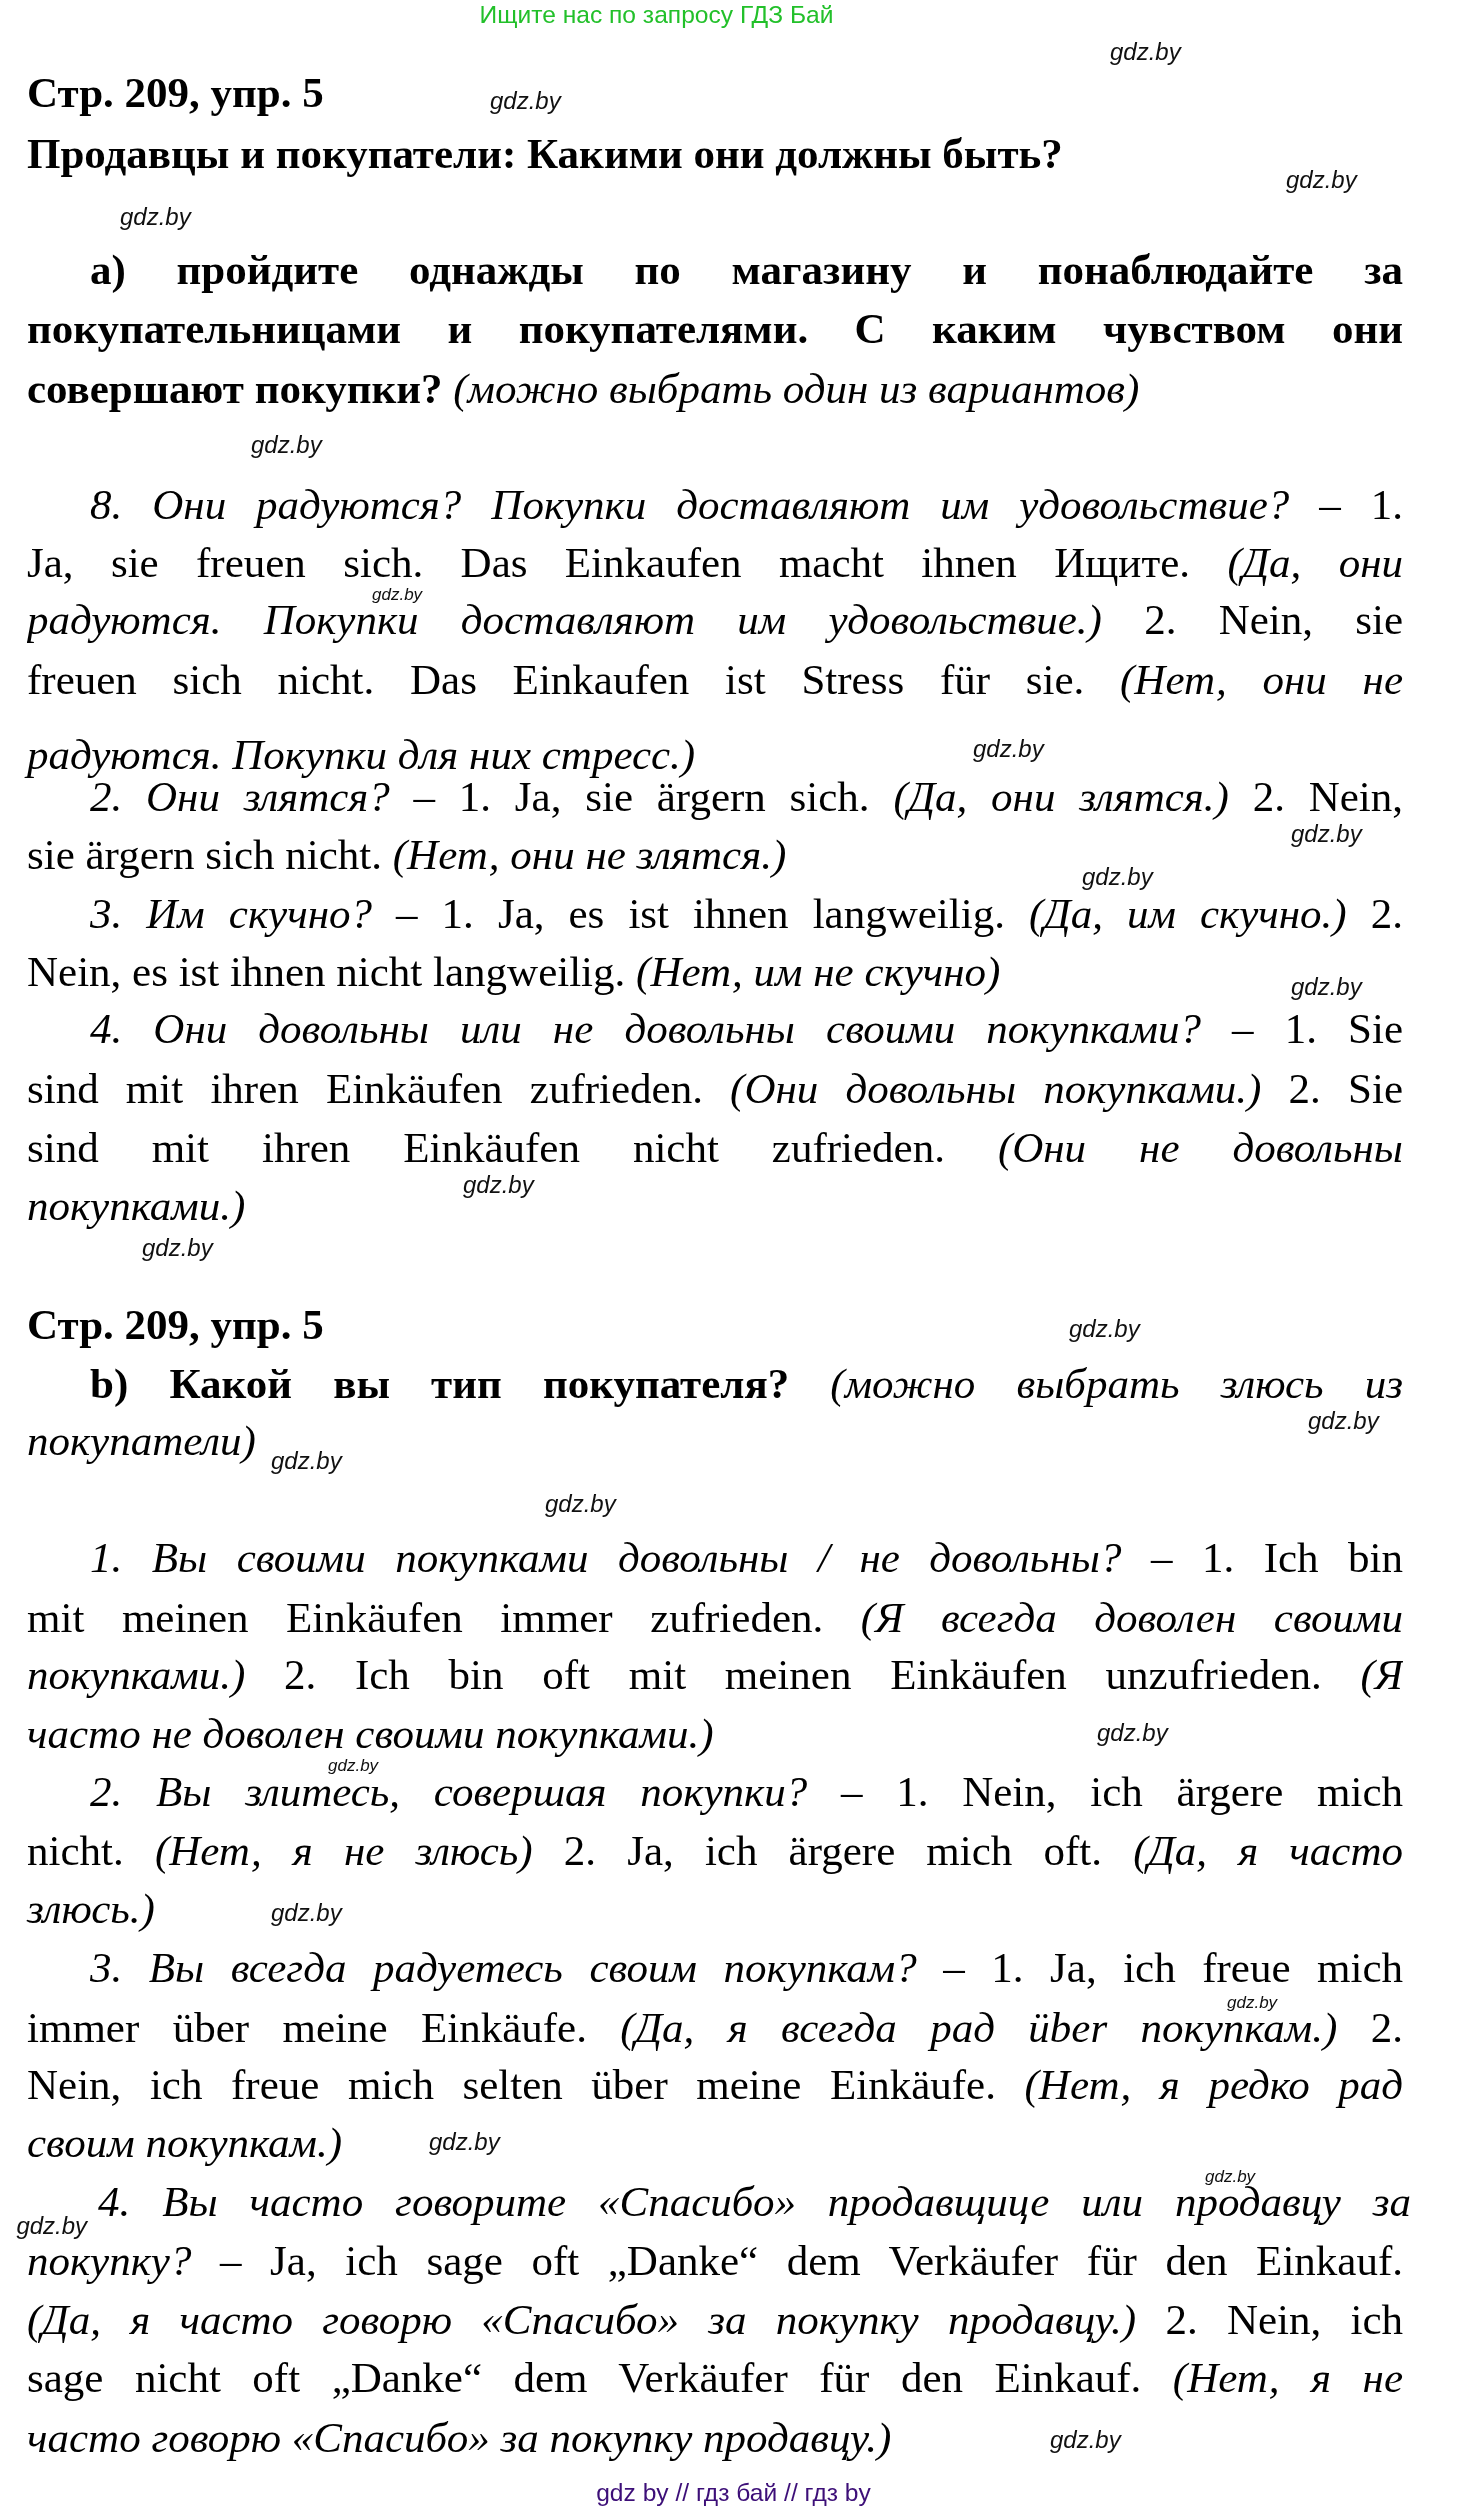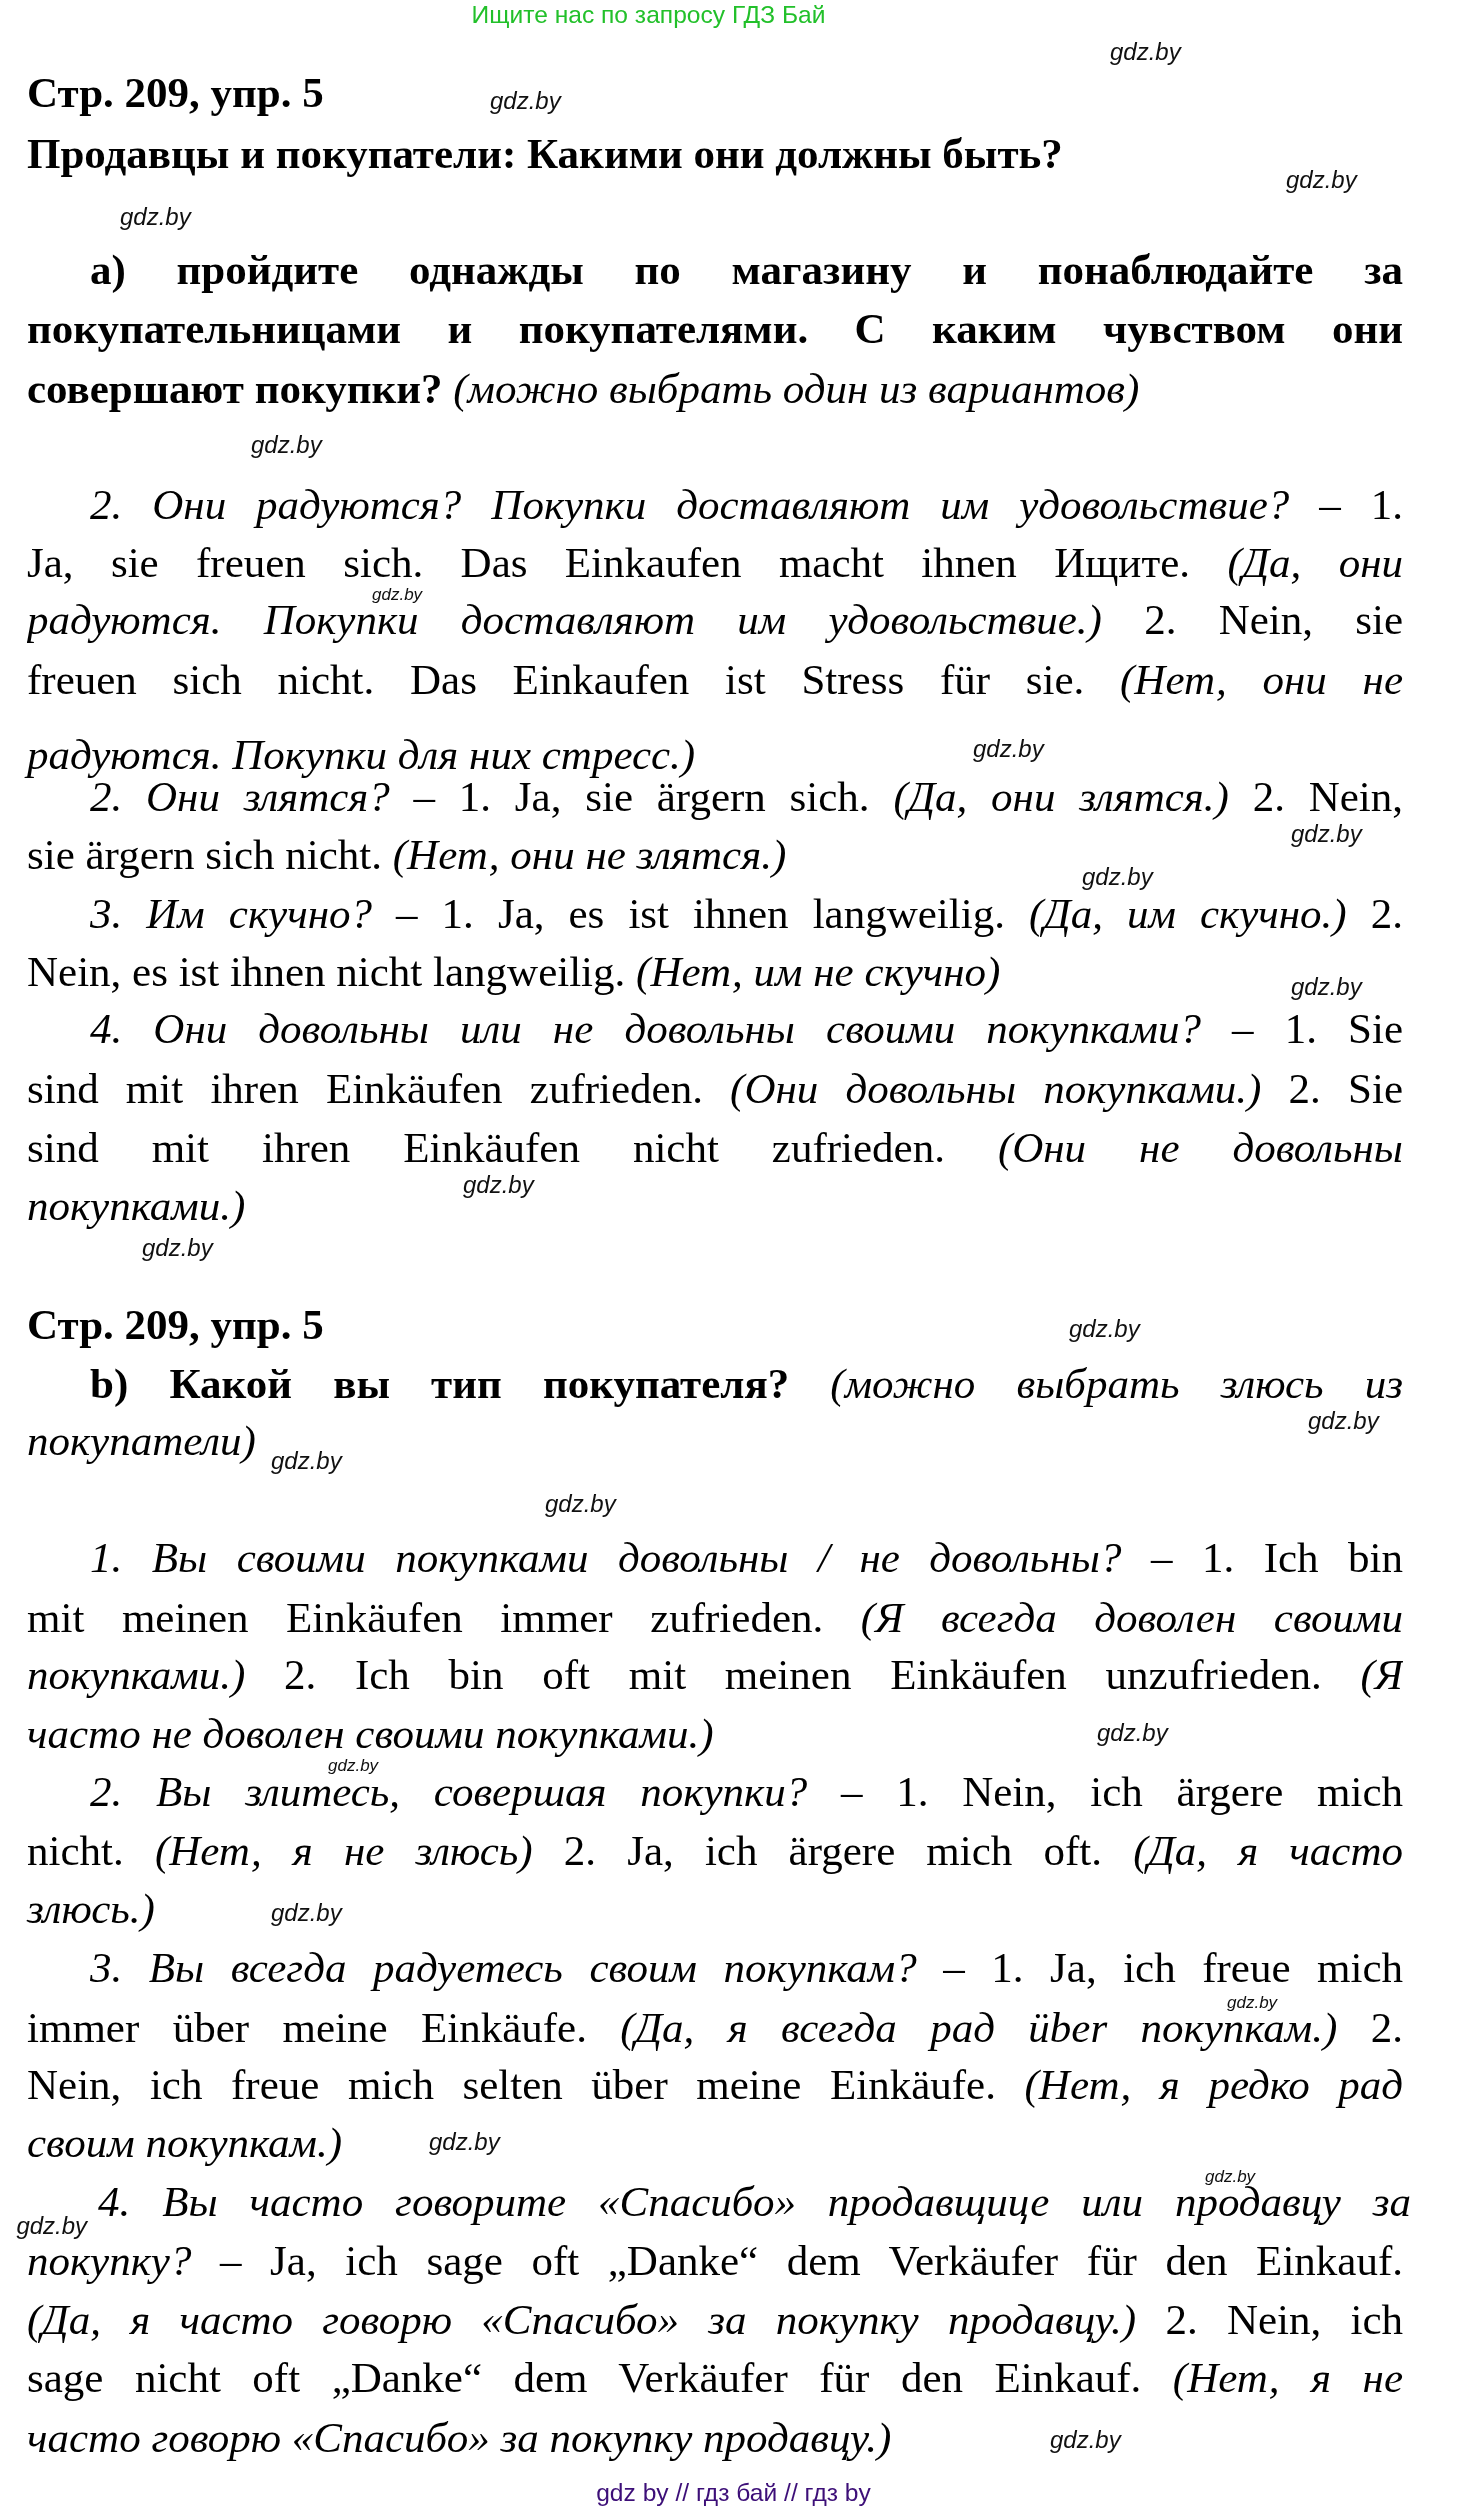--- a/index.html
+++ b/index.html
@@ -1,18 +1,18 @@
 <!DOCTYPE html>
 <html style="font-size:13px"><head>
 <meta charset="utf-8">
 <style>
   html, body { margin:0; padding:0; background:#ffffff; }
   body { width:1467px; height:2512px; position:relative; overflow:hidden; }
   .page { position:absolute; left:0; top:0; width:1467px; height:2512px; }
-  .topbanner { position:absolute; top:0; left:0; width:1297px; text-align:center;
+  .topbanner { position:absolute; top:0; left:8px; width:1297px; text-align:center;
     font-family:"Liberation Sans", sans-serif; font-size:24.6px; line-height:29.5px; }
   .footer { position:absolute; top:2478px; left:0; width:1467px; text-align:center;
     font-family:"Liberation Sans", sans-serif; font-size:24.6px; line-height:29.5px; }
   .line { position:absolute; left:27px; width:1376px; height:59px; line-height:59px;
     font-family:"Liberation Serif", serif; font-size:43px; color:#000; white-space:nowrap; }
   .line.j { text-align:justify; text-align-last:justify; white-space:normal; overflow:hidden; }
   .line.ind { left:90px; width:1313px; }
   .line.h { font-weight:bold; }
   .seg-b { font-weight:bold; }
   .seg-i { font-style:italic; }
@@ -24,21 +24,21 @@
 <body>
 
 <div class="page">
   <div class="topbanner" style="color: rgb(34, 192, 42);">Ищите нас по запросу ГДЗ Бай</div>
   <div id="lines">
       <div class="line h" style="top: 63px;"><span class="seg-b">Стр. 209, упр. 5</span></div>
       <div class="line h" style="top: 124px;"><span class="seg-b">Продавцы и покупатели: Какими они должны быть?</span></div>
       <div class="line j ind" style="top: 240px;"><span class="seg-b">а) пройдите однажды по магазину и понаблюдайте за</span></div>
       <div class="line j" style="top: 299px;"><span class="seg-b">покупательницами и покупателями. С каким чувством они</span></div>
       <div class="line" style="top: 359px;"><span class="seg-b">совершают покупки? </span><span class="seg-i">(можно выбрать один из вариантов)</span></div>
-      <div class="line j ind" style="top: 475px;"><span class="seg-i">2. Они радуются? Покупки доставляют им удовольствие? </span><span class="seg-r">– 1.</span></div>
+      <div class="line j ind" style="top: 475px;"><span class="seg-i">8. Они радуются? Покупки доставляют им удовольствие? </span><span class="seg-r">– 1.</span></div>
       <div class="line j" style="top: 533px;"><span class="seg-r">Ja, sie freuen sich. Das Einkaufen macht ihnen Ищите. </span><span class="seg-i">(Да, они</span></div>
       <div class="line j" style="top: 590px;"><span class="seg-i">радуются. Покупки доставляют им удовольствие.) </span><span class="seg-r">2. Nein, sie</span></div>
       <div class="line j" style="top: 650px;"><span class="seg-r">freuen sich nicht. Das Einkaufen ist Stress für sie. </span><span class="seg-i">(Нет, они не</span></div>
       <div class="line" style="top: 709px; margin-top: 16px;"><span class="seg-i">радуются. Покупки для них стресс.)</span></div>
       <div class="line j ind" style="top: 767px;"><span class="seg-i">2. Они злятся? </span><span class="seg-r">– 1. Ja, sie ärgern sich. </span><span class="seg-i">(Да, они злятся.) </span><span class="seg-r">2. Nein,</span></div>
       <div class="line" style="top: 825px;"><span class="seg-r">sie ärgern sich nicht. </span><span class="seg-i">(Нет, они не злятся.)</span></div>
       <div class="line j ind" style="top: 884px;"><span class="seg-i">3. Им скучно? </span><span class="seg-r">– 1. Ja, es ist ihnen langweilig. </span><span class="seg-i">(Да, им скучно.) </span><span class="seg-r">2.</span></div>
       <div class="line" style="top: 942px;"><span class="seg-r">Nein, es ist ihnen nicht langweilig. </span><span class="seg-i">(Нет, им не скучно)</span></div>
       <div class="line j ind" style="top: 999px;"><span class="seg-i">4. Они довольны или не довольны своими покупками? </span><span class="seg-r">– 1. Sie</span></div>
       <div class="line j" style="top: 1059px;"><span class="seg-r">sind mit ihren Einkäufen zufrieden. </span><span class="seg-i">(Они довольны покупками.) </span><span class="seg-r">2. Sie</span></div>

